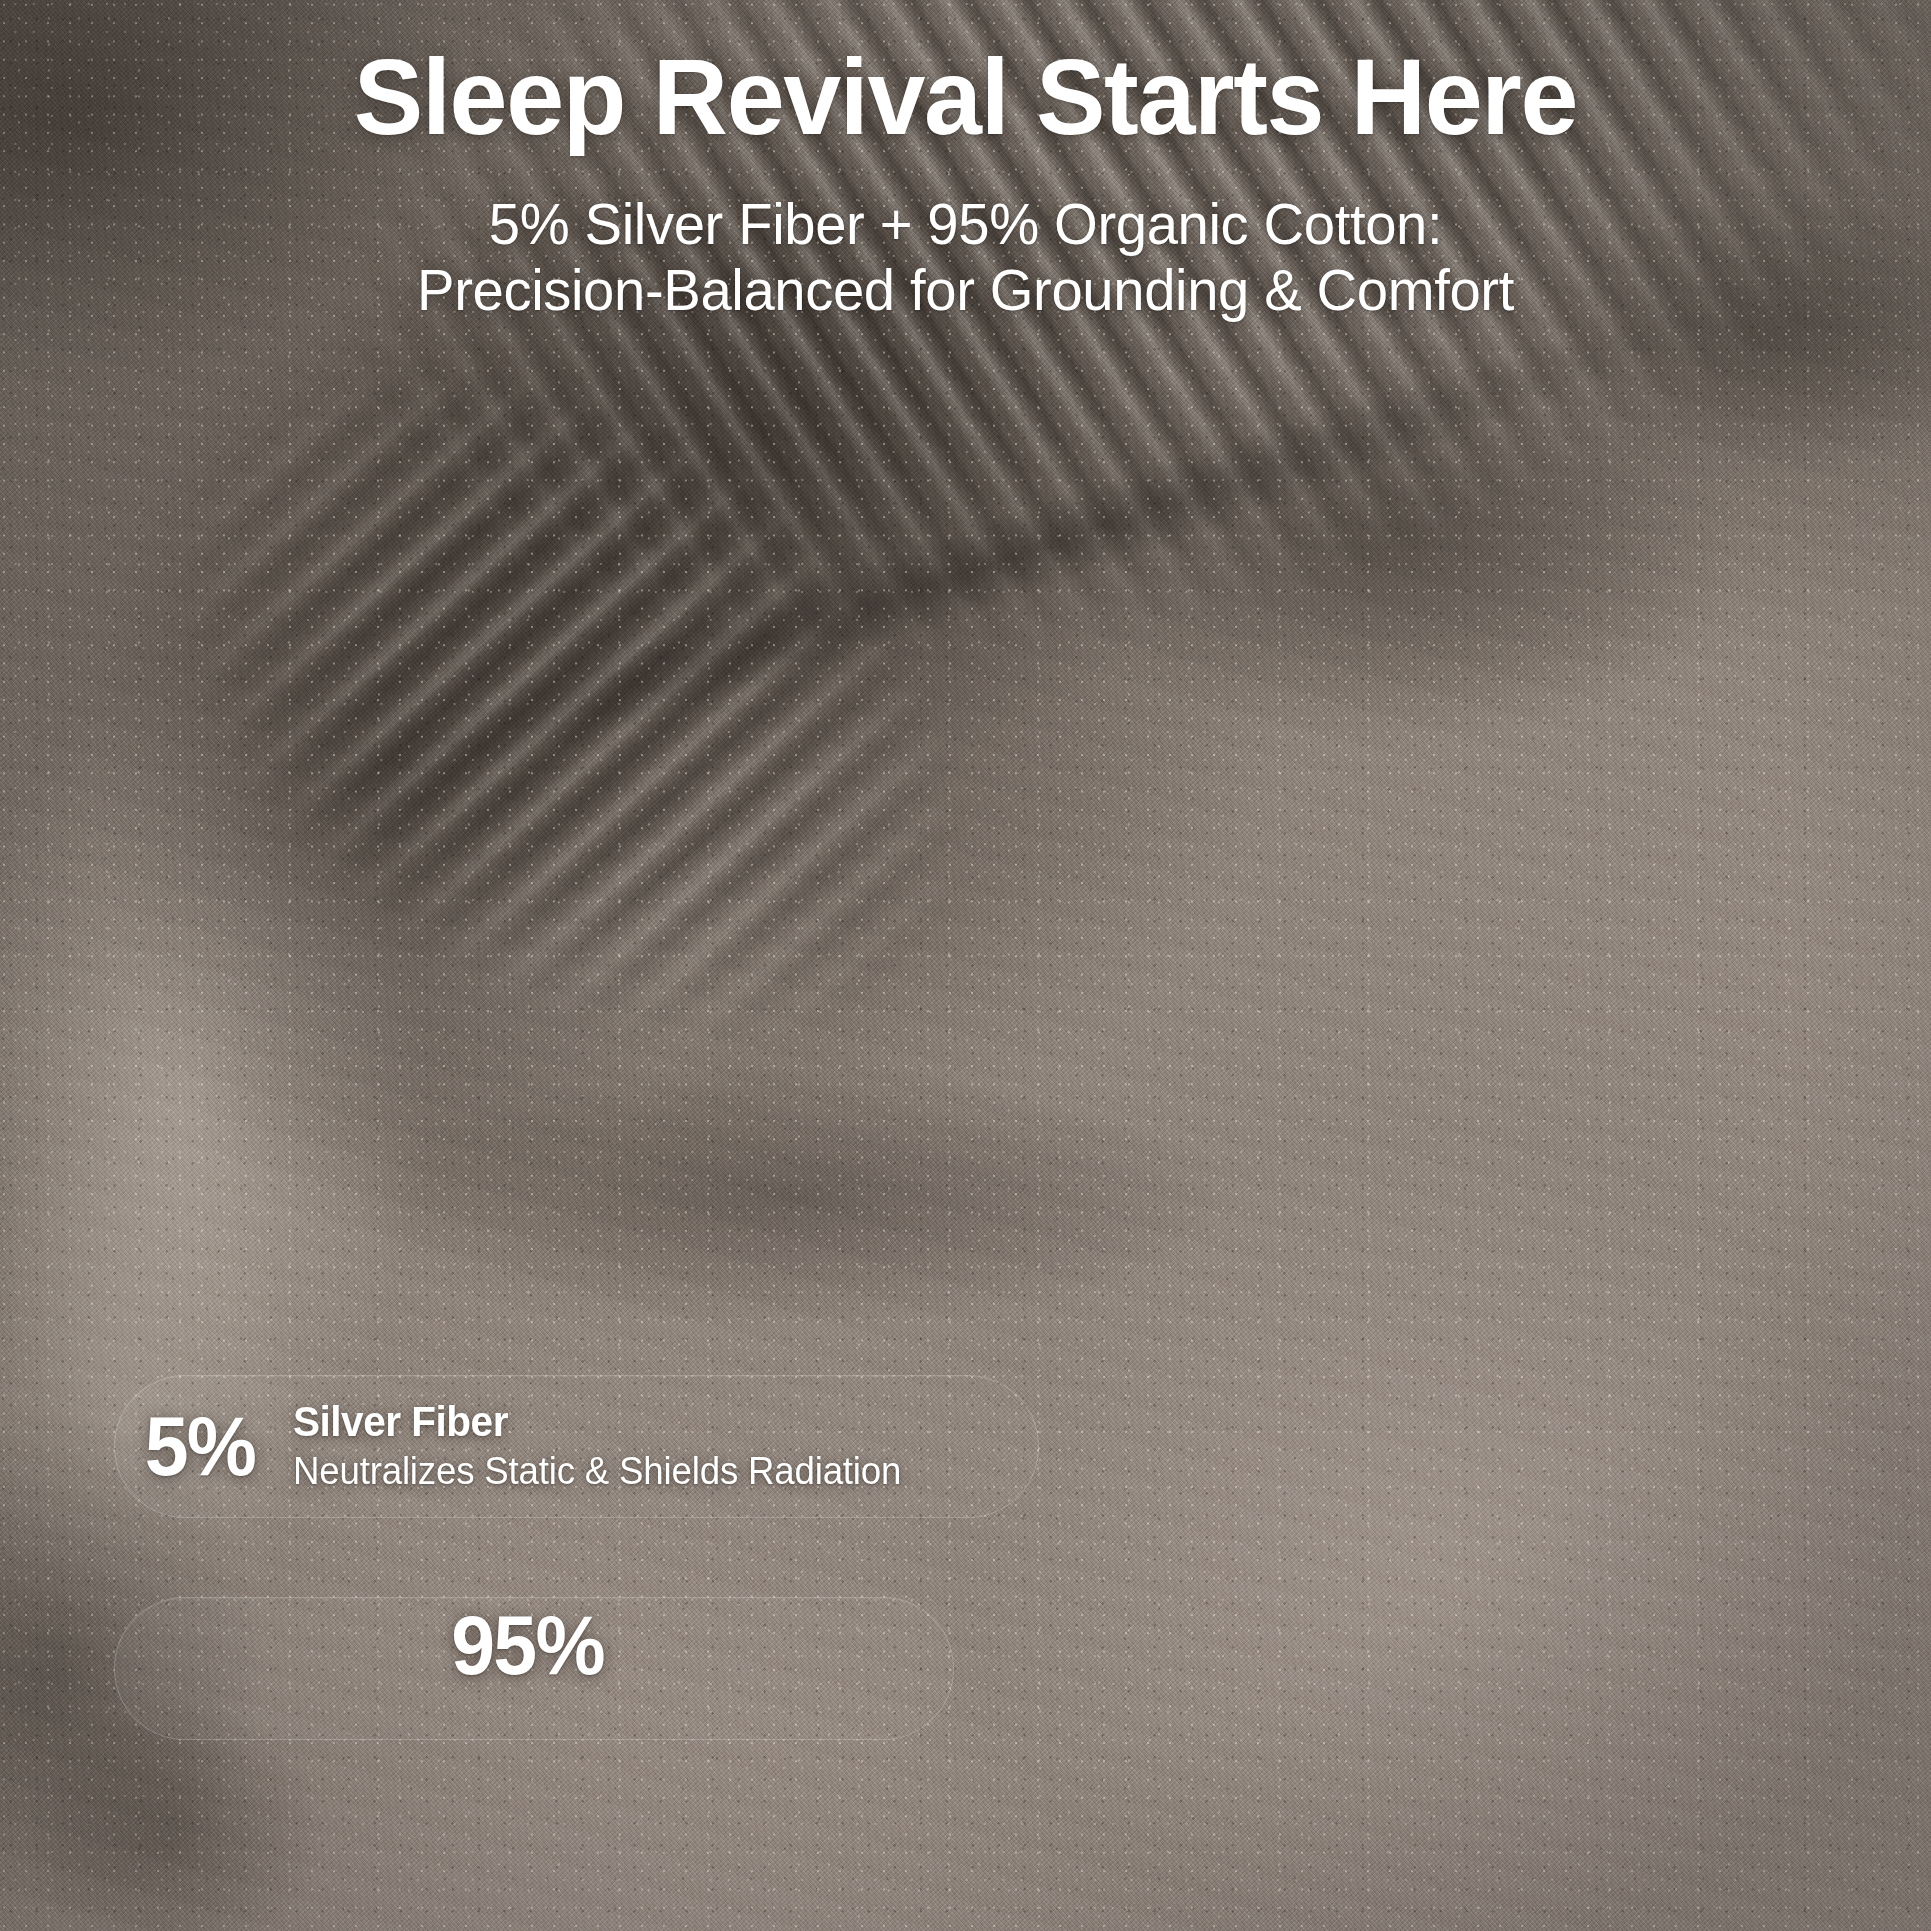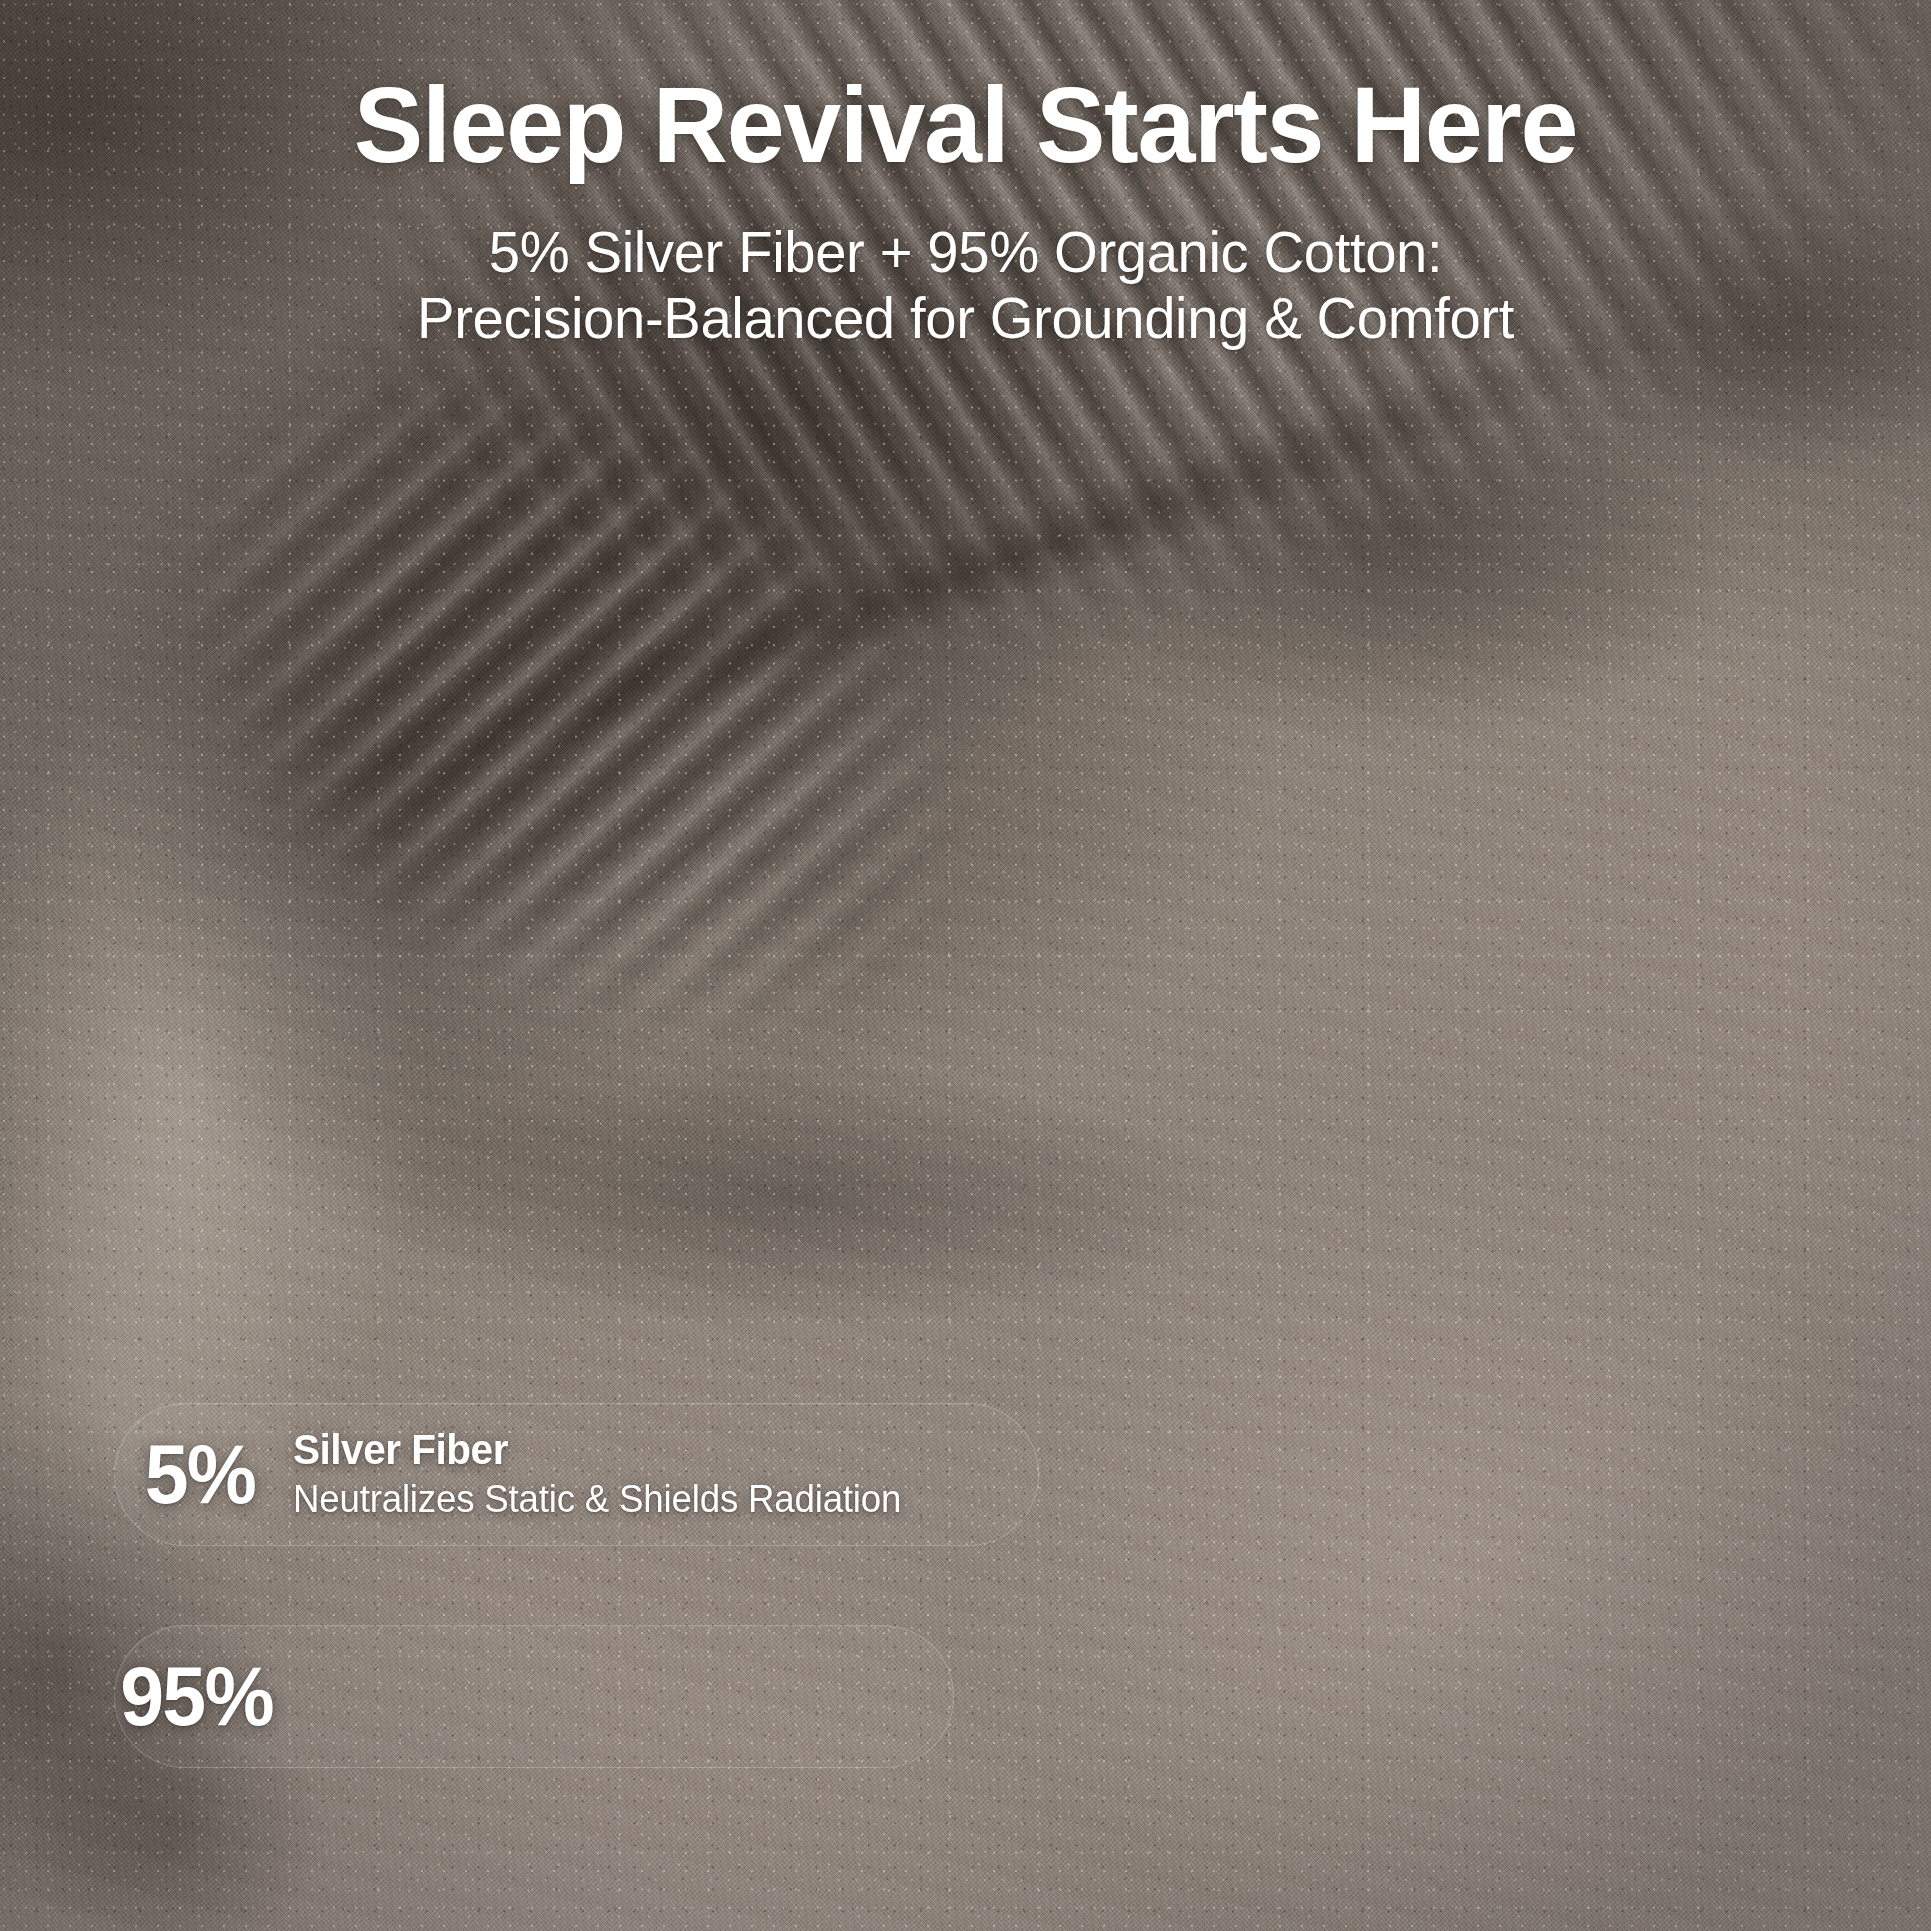--- a/index.html
+++ b/index.html
@@ -124,21 +124,21 @@
     transform:rotate(-19deg);
     opacity:.9;
   }
 
   
   .vig{
     background:radial-gradient(ellipse 82% 82% at 50% 48%, rgba(0,0,0,0) 52%, rgba(0,0,0,.20) 88%, rgba(0,0,0,.30) 100%);
   }
 
   
-  .txt-layer{ position:absolute; inset:0;margin-top:28px; }
+  .txt-layer{ position:absolute; inset:0; }
 
   .headline{
     position:absolute; left:0; right:0; top:42px;
     text-align:center;
     color:#fff;
     font-size:108px;
     font-weight:700;
     letter-spacing:-1.4px;
     line-height:1.02;
     transform:scaleX(.965);
@@ -169,21 +169,21 @@
     position:relative;
     display:flex;
     align-items:center;
     height:143px;
     border-radius:71px;
     border:1.5px solid rgba(255,255,255,.20);
     background:linear-gradient(100deg, rgba(255,255,255,.045), rgba(255,255,255,.012) 60%, rgba(255,255,255,.03));
     box-shadow:inset 0 1px 0 rgba(255,255,255,.07);
   }
   .pill.one{ margin-left:114px; width:925px; }
-  .pill.two{ margin-left:114px; margin-top:79px; width:840px; }
+  .pill.two{ margin-left:114px; margin-top:79px; width:840px;flex-direction:column; }
 
   .pct{
     flex:0 0 auto;
     width:170px;
     text-align:center;
     color:#fff;
     font-weight:700;
     font-size:83px;
     letter-spacing:-1.9px;
     transform:scaleX(.95);

